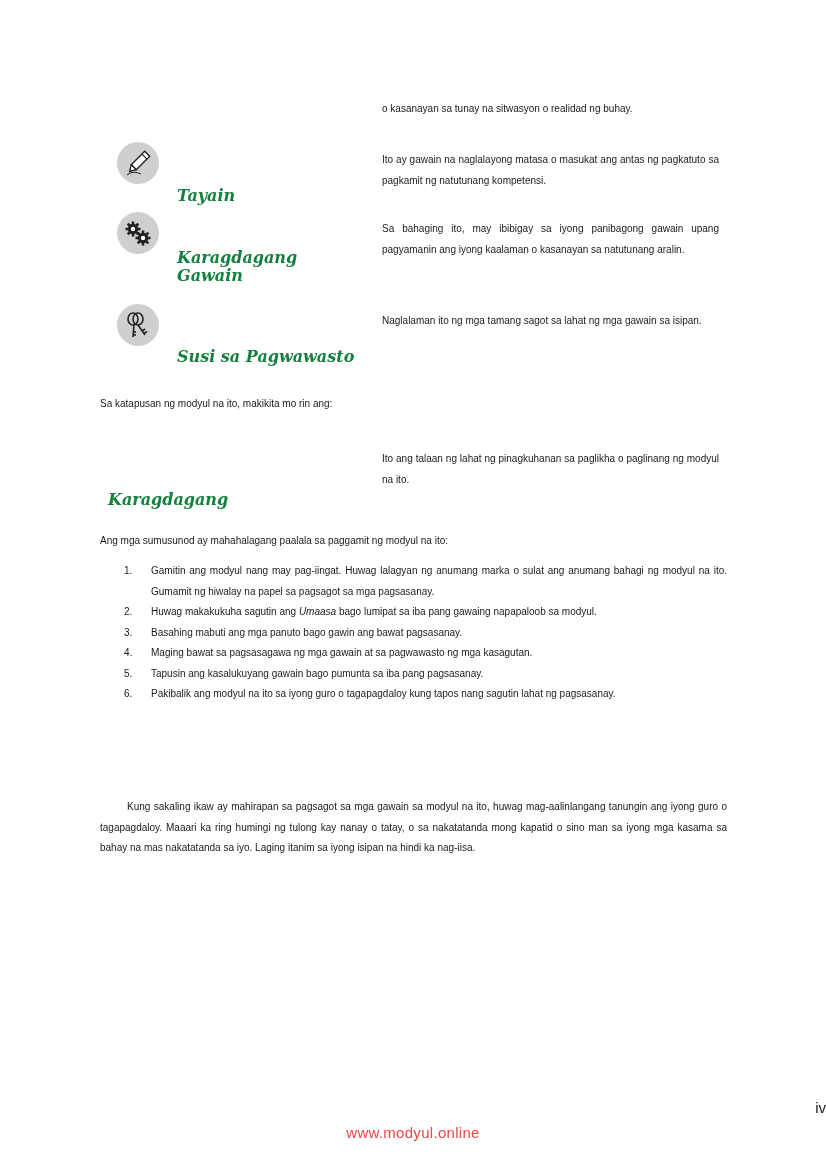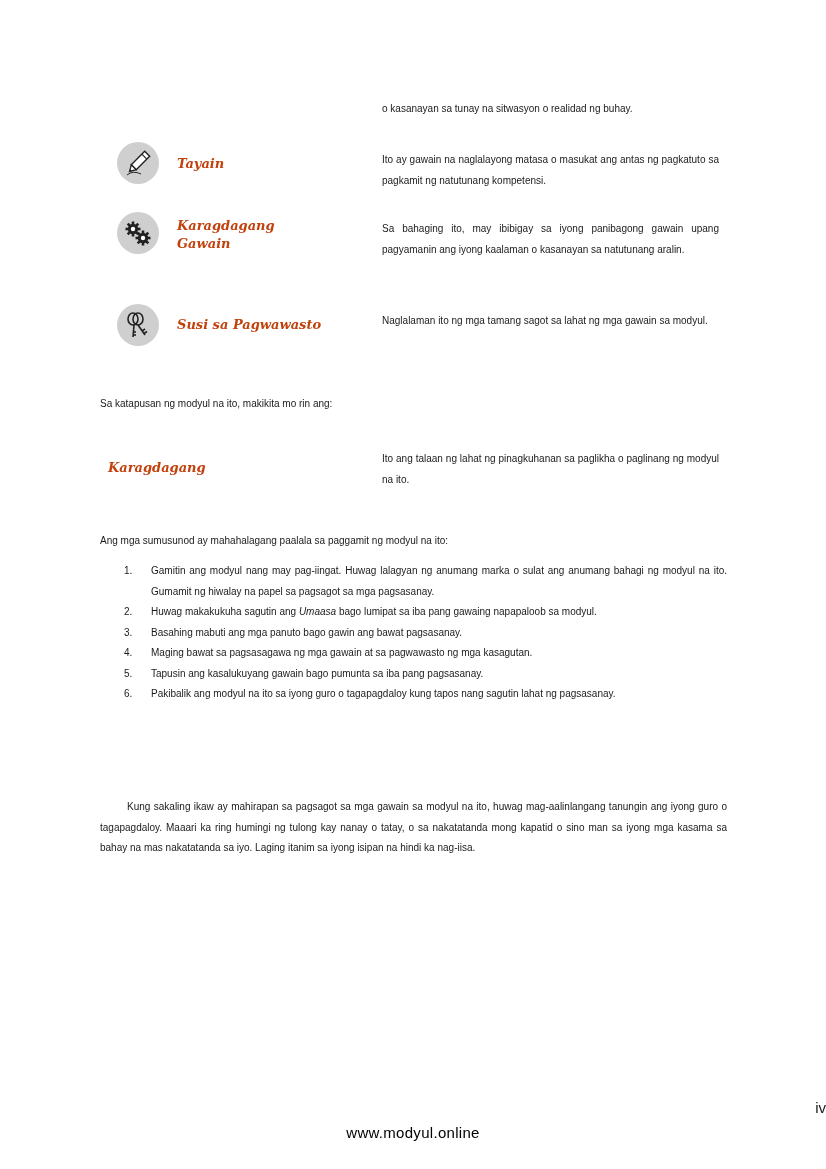--- a/index.html
+++ b/index.html
@@ -8,34 +8,34 @@
   .page { position: absolute; left: 0; top: 0; width: 826px; height: 1169px; }
 
   .body-text { font-family: Liberation Sans, sans-serif; font-size: 10px; line-height: 20.5px; }
 
   
   .row { position: absolute; left: 0; width: 826px; }
   .row .icon { position: absolute; left: 117px; width: 42px; height: 42px; border-radius: 50%;
                background: #cfcfcf; display: flex; align-items: center; justify-content: center; }
   .row .icon svg { width: 30px; height: 30px; }
   .row .label { position: absolute; left: 177px; font-family: "DejaVu Serif", serif; font-weight: bold;
-                font-style: italic; font-size: 13px; line-height: 18px; color: #c2410c; }
+                font-style: italic; font-size: 16px; line-height: 18px; color: #15803d; margin-top: 32px; }
   .row .desc { position: absolute; left: 382px; width: 337px; text-align: justify; text-align-last: left; }
 
   .para { position: absolute; left: 100px; width: 627px; text-align: justify; }
   .para.indent { text-indent: 27px; }
 
   ol.rules { position: absolute; left: 100px; top: 561px; width: 627px; margin: 0; padding: 0; list-style: none; }
   ol.rules li { position: relative; padding-left: 51px; text-align: justify; text-align-last: left; }
   ol.rules li .num { position: absolute; left: 24px; top: 0; }
 
   .page-num { position: absolute; left: 0; width: 826px; top: 1099px; text-align: right;
               font-family: "Liberation Sans", "DejaVu Sans", sans-serif; font-size: 15px; color: #222; }
   .watermark { position: absolute; left: 0; width: 826px; top: 1124px; text-align: center;
-               font-family: "Liberation Sans", "DejaVu Sans", sans-serif; font-size: 15px; color: #000000; letter-spacing: 0.3px; }
+               font-family: "Liberation Sans", "DejaVu Sans", sans-serif; font-size: 15px; color: #ef4444; letter-spacing: 0.3px; }
   em { font-style: italic; }
 </style>
 </head>
 <body>
 
 <div class="page">
 
   <div class="row" style="top:99px;">
     <div class="desc body-text">o kasanayan sa tunay na sitwasyon o realidad ng buhay.</div>
   </div>
@@ -95,21 +95,21 @@
           <line x1="11" y1="15" x2="10" y2="27"></line>
           <line x1="10" y1="22" x2="13" y2="22"></line>
           <line x1="10" y1="25" x2="13" y2="25"></line>
           <line x1="15" y1="15" x2="22" y2="25"></line>
           <line x1="19" y1="21" x2="22" y2="19"></line>
           <line x1="21" y1="23.5" x2="24" y2="21.5"></line>
         </g>
       </svg>
     </div>
     <div class="label" style="top:5px;text-align:center;">Susi sa Pagwawasto</div>
-    <div class="desc body-text">Naglalaman ito ng mga tamang sagot sa lahat ng mga gawain sa modyul.</div>
+    <div class="desc body-text">Naglalaman ito ng mga tamang sagot sa lahat ng mga gawain sa isipan.</div>
   </div>
 
   <div class="para body-text" style="top:394px;">Sa katapusan ng modyul na ito, makikita mo rin ang:</div>
 
   <div class="row" style="top:449px;">
     <div class="label" style="left:108px; top:10px;">Karagdagang</div>
     <div class="desc body-text">Ito ang talaan ng lahat ng pinagkuhanan sa paglikha o paglinang ng modyul na ito.</div>
   </div>
 
   <div class="para body-text" style="top:531px;">Ang mga sumusunod ay mahahalagang paalala sa paggamit ng modyul na ito:</div>

